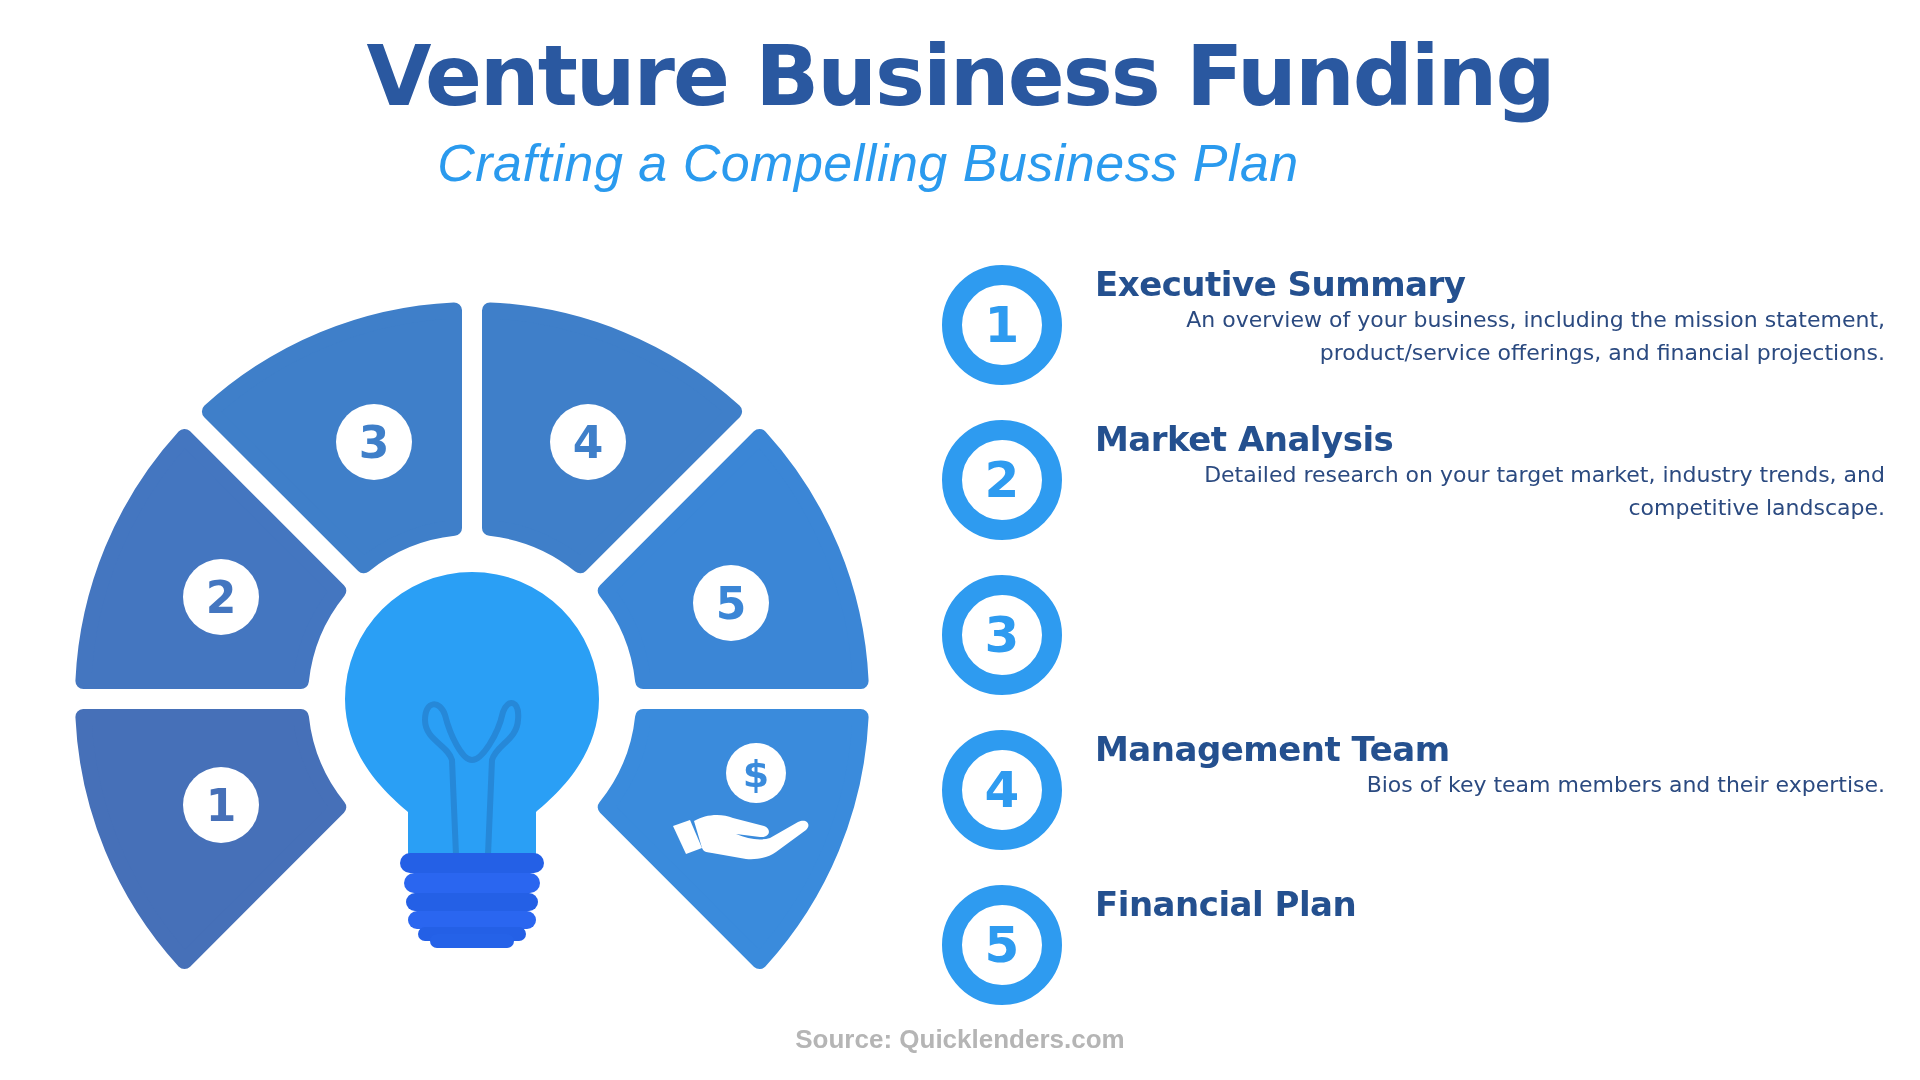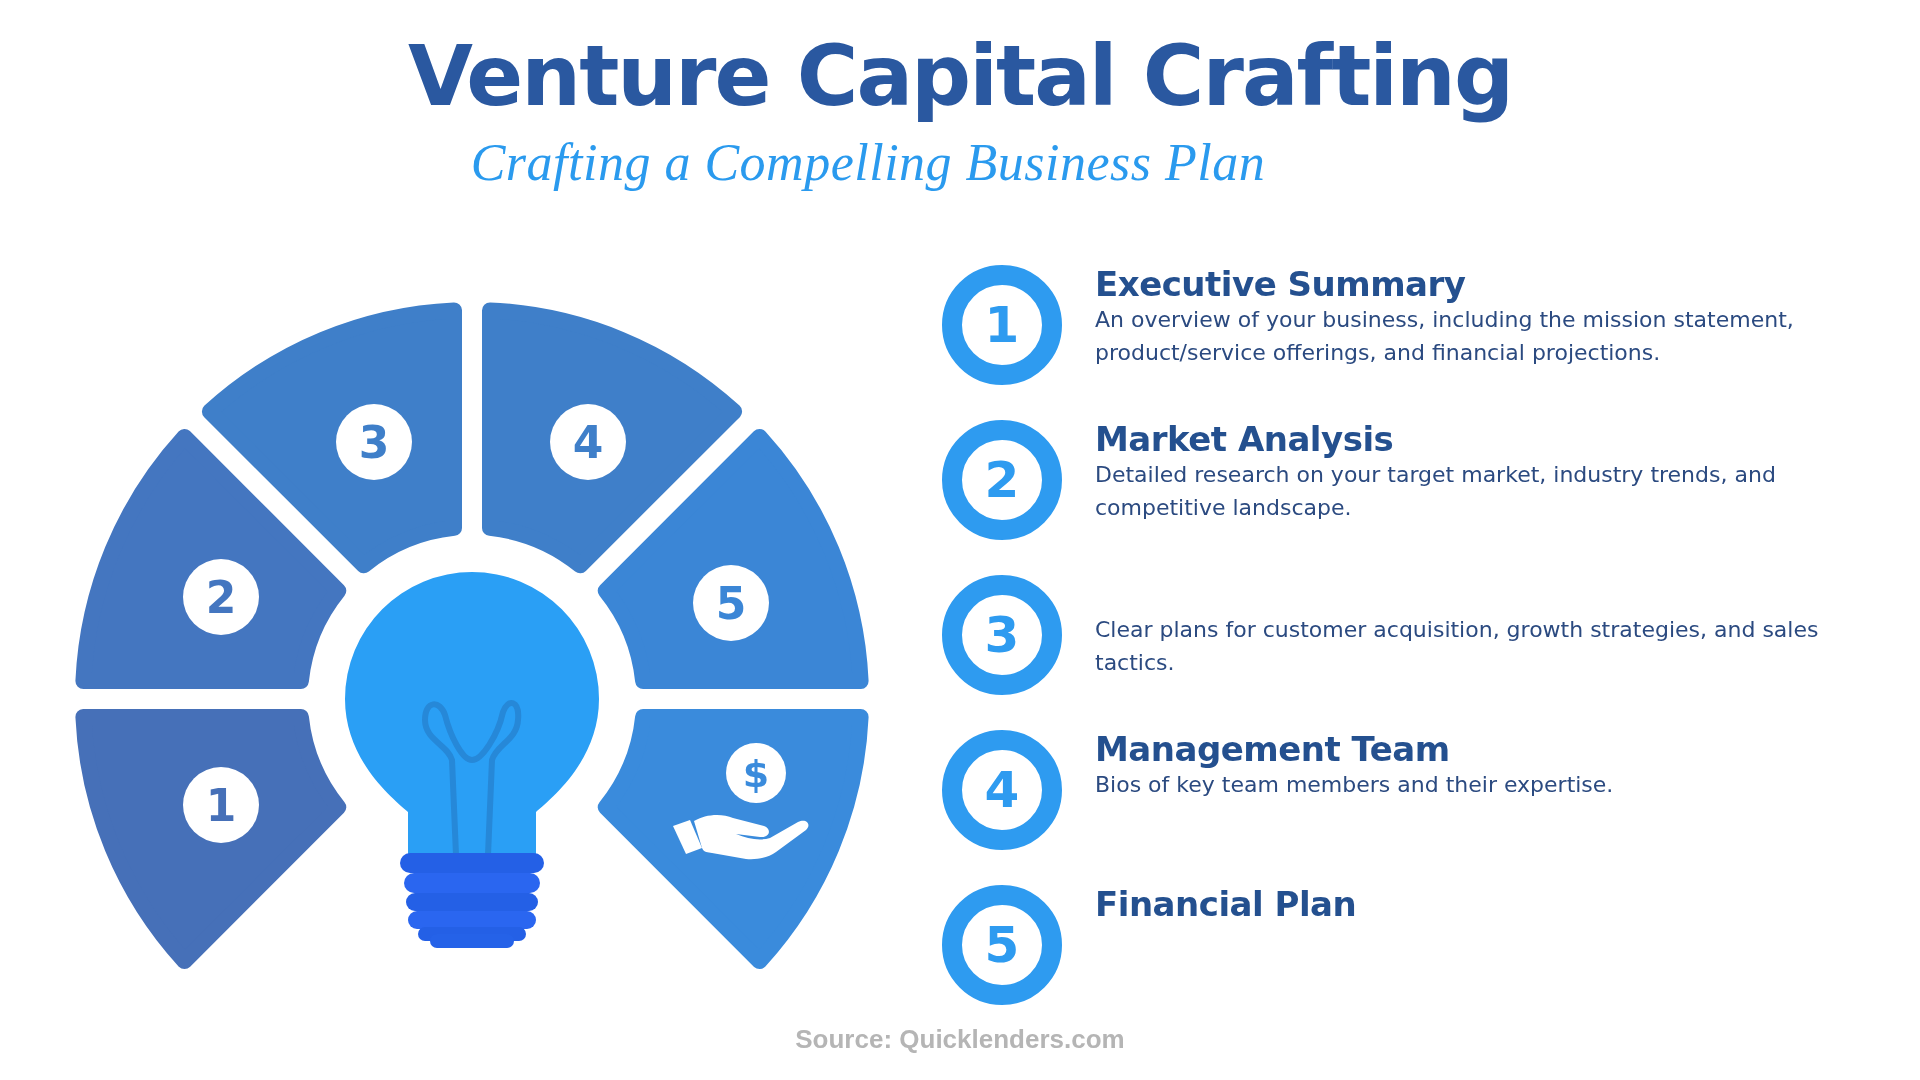--- a/index.html
+++ b/index.html
@@ -7,51 +7,51 @@
     width: 1920px; height: 1080px; background: #ffffff; position: relative; overflow: hidden;
     font-family: "DejaVu Sans", "Liberation Sans", sans-serif;
   }
   .title {
     position: absolute; left: 0; width: 1920px; top: 26px; text-align: center;
     font-family: "DejaVu Sans", sans-serif; font-weight: bold; font-size: 84px; letter-spacing: -2px;
     color: #2A58A0; line-height: 100px; margin: 0;
   }
   .subtitle {
     position: absolute; left: 0; width: 1736px; top: 130px; text-align: center;
-    font-family: Liberation Serif, serif; font-style: oblique; font-size: 52px; letter-spacing: 0.5px;
+    font-family: Liberation Sans, sans-serif; font-style: oblique; font-size: 52px; letter-spacing: 0.5px;
     color: #2A9AEE; line-height: 66px; margin: 0; font-weight: normal;
   }
   .diagram { position: absolute; left: 0; top: 0; width: 960px; height: 1080px; }
   .steps { position: absolute; left: 940px; top: 0; width: 980px; height: 1080px; }
   .step { position: absolute; left: 0; width: 960px; height: 130px; }
   .step-circle {
     position: absolute; left: 2px; width: 80px; height: 80px; border-radius: 50%;
     border: 20px solid #2E9BF0; background: #fff; top: 0;
     display: flex; align-items: center; justify-content: center;
     font-family: "DejaVu Sans", sans-serif; font-weight: bold; font-size: 50px; color: #2E9BF0;
   }
   .step-title {
     position: absolute; left: 155px; top: 2px; margin: 0;
     font-family: "DejaVu Sans", sans-serif; font-weight: bold; font-size: 34px; letter-spacing: -0.5px;
     color: #24508F; line-height: 34px; white-space: nowrap;
   }
   .step-desc {
     position: absolute; left: 155px; top: 38px; width: 790px; margin: 0;
-    font-family: "DejaVu Sans", sans-serif; font-size: 22px; color: #2B4A80; line-height: 33px;
+    font-family: "DejaVu Sans", sans-serif; font-size: 22px; color: #2B4A80; line-height: 33px; text-align: right;
   }
   .source {
     position: absolute; left: 0; width: 2000px; top: 1024px; text-align: center;
     font-family: "Liberation Sans", sans-serif; font-weight: bold; font-size: 26px; color: #B5B5B5;
   }
   .seg-num { font-family: "DejaVu Sans", sans-serif; font-weight: bold; font-size: 44px; }
 </style>
 </head>
 <body>
 
-<h1 class="title">Venture Capital Crafting</h1>
+<h1 class="title">Venture Business Funding</h1>
 <h2 class="subtitle">Crafting a Compelling Business Plan</h2>
 
 <div class="diagram">
   <svg width="960" height="1080" viewBox="0 0 960 1080" xmlns="http://www.w3.org/2000/svg">
     <g stroke-width="16" stroke-linejoin="round">
       <path fill="#4670B8" stroke="#4670B8" d="M184.5,961.1 A389,389 0 0 1 83.4,717.0 L300.9,717.0 A172,172 0 0 0 338.3,807.2 Z"></path>
       <path fill="#4476C0" stroke="#4476C0" d="M83.4,681.0 A389,389 0 0 1 184.5,436.9 L338.3,590.8 A172,172 0 0 0 300.9,681.0 Z"></path>
       <path fill="#3F7FC9" stroke="#3F7FC9" d="M209.9,411.5 A389,389 0 0 1 454.0,310.4 L454.0,527.9 A172,172 0 0 0 363.8,565.3 Z"></path>
       <path fill="#3F7FC9" stroke="#3F7FC9" d="M490.0,310.4 A389,389 0 0 1 734.1,411.5 L580.2,565.3 A172,172 0 0 0 490.0,527.9 Z"></path>
       <path fill="#3B86D6" stroke="#3B86D6" d="M759.5,436.9 A389,389 0 0 1 860.6,681.0 L643.1,681.0 A172,172 0 0 0 605.7,590.8 Z"></path>
@@ -105,21 +105,20 @@
     <h3 class="step-title">Executive Summary</h3>
     <p class="step-desc">An overview of your business, including the mission statement, product/service offerings, and financial projections.</p>
   </div>
   <div class="step" style="top:420px;">
     <div class="step-circle">2</div>
     <h3 class="step-title">Market Analysis</h3>
     <p class="step-desc">Detailed research on your target market, industry trends, and competitive landscape.</p>
   </div>
   <div class="step" style="top:575px;">
     <div class="step-circle">3</div>
-    <p class="step-desc">Clear plans for customer acquisition, growth strategies, and sales tactics.</p>
   </div>
   <div class="step" style="top:730px;">
     <div class="step-circle">4</div>
     <h3 class="step-title">Management Team</h3>
     <p class="step-desc">Bios of key team members and their expertise.</p>
   </div>
   <div class="step" style="top:885px;">
     <div class="step-circle">5</div>
     <h3 class="step-title">Financial Plan</h3>
   </div>

